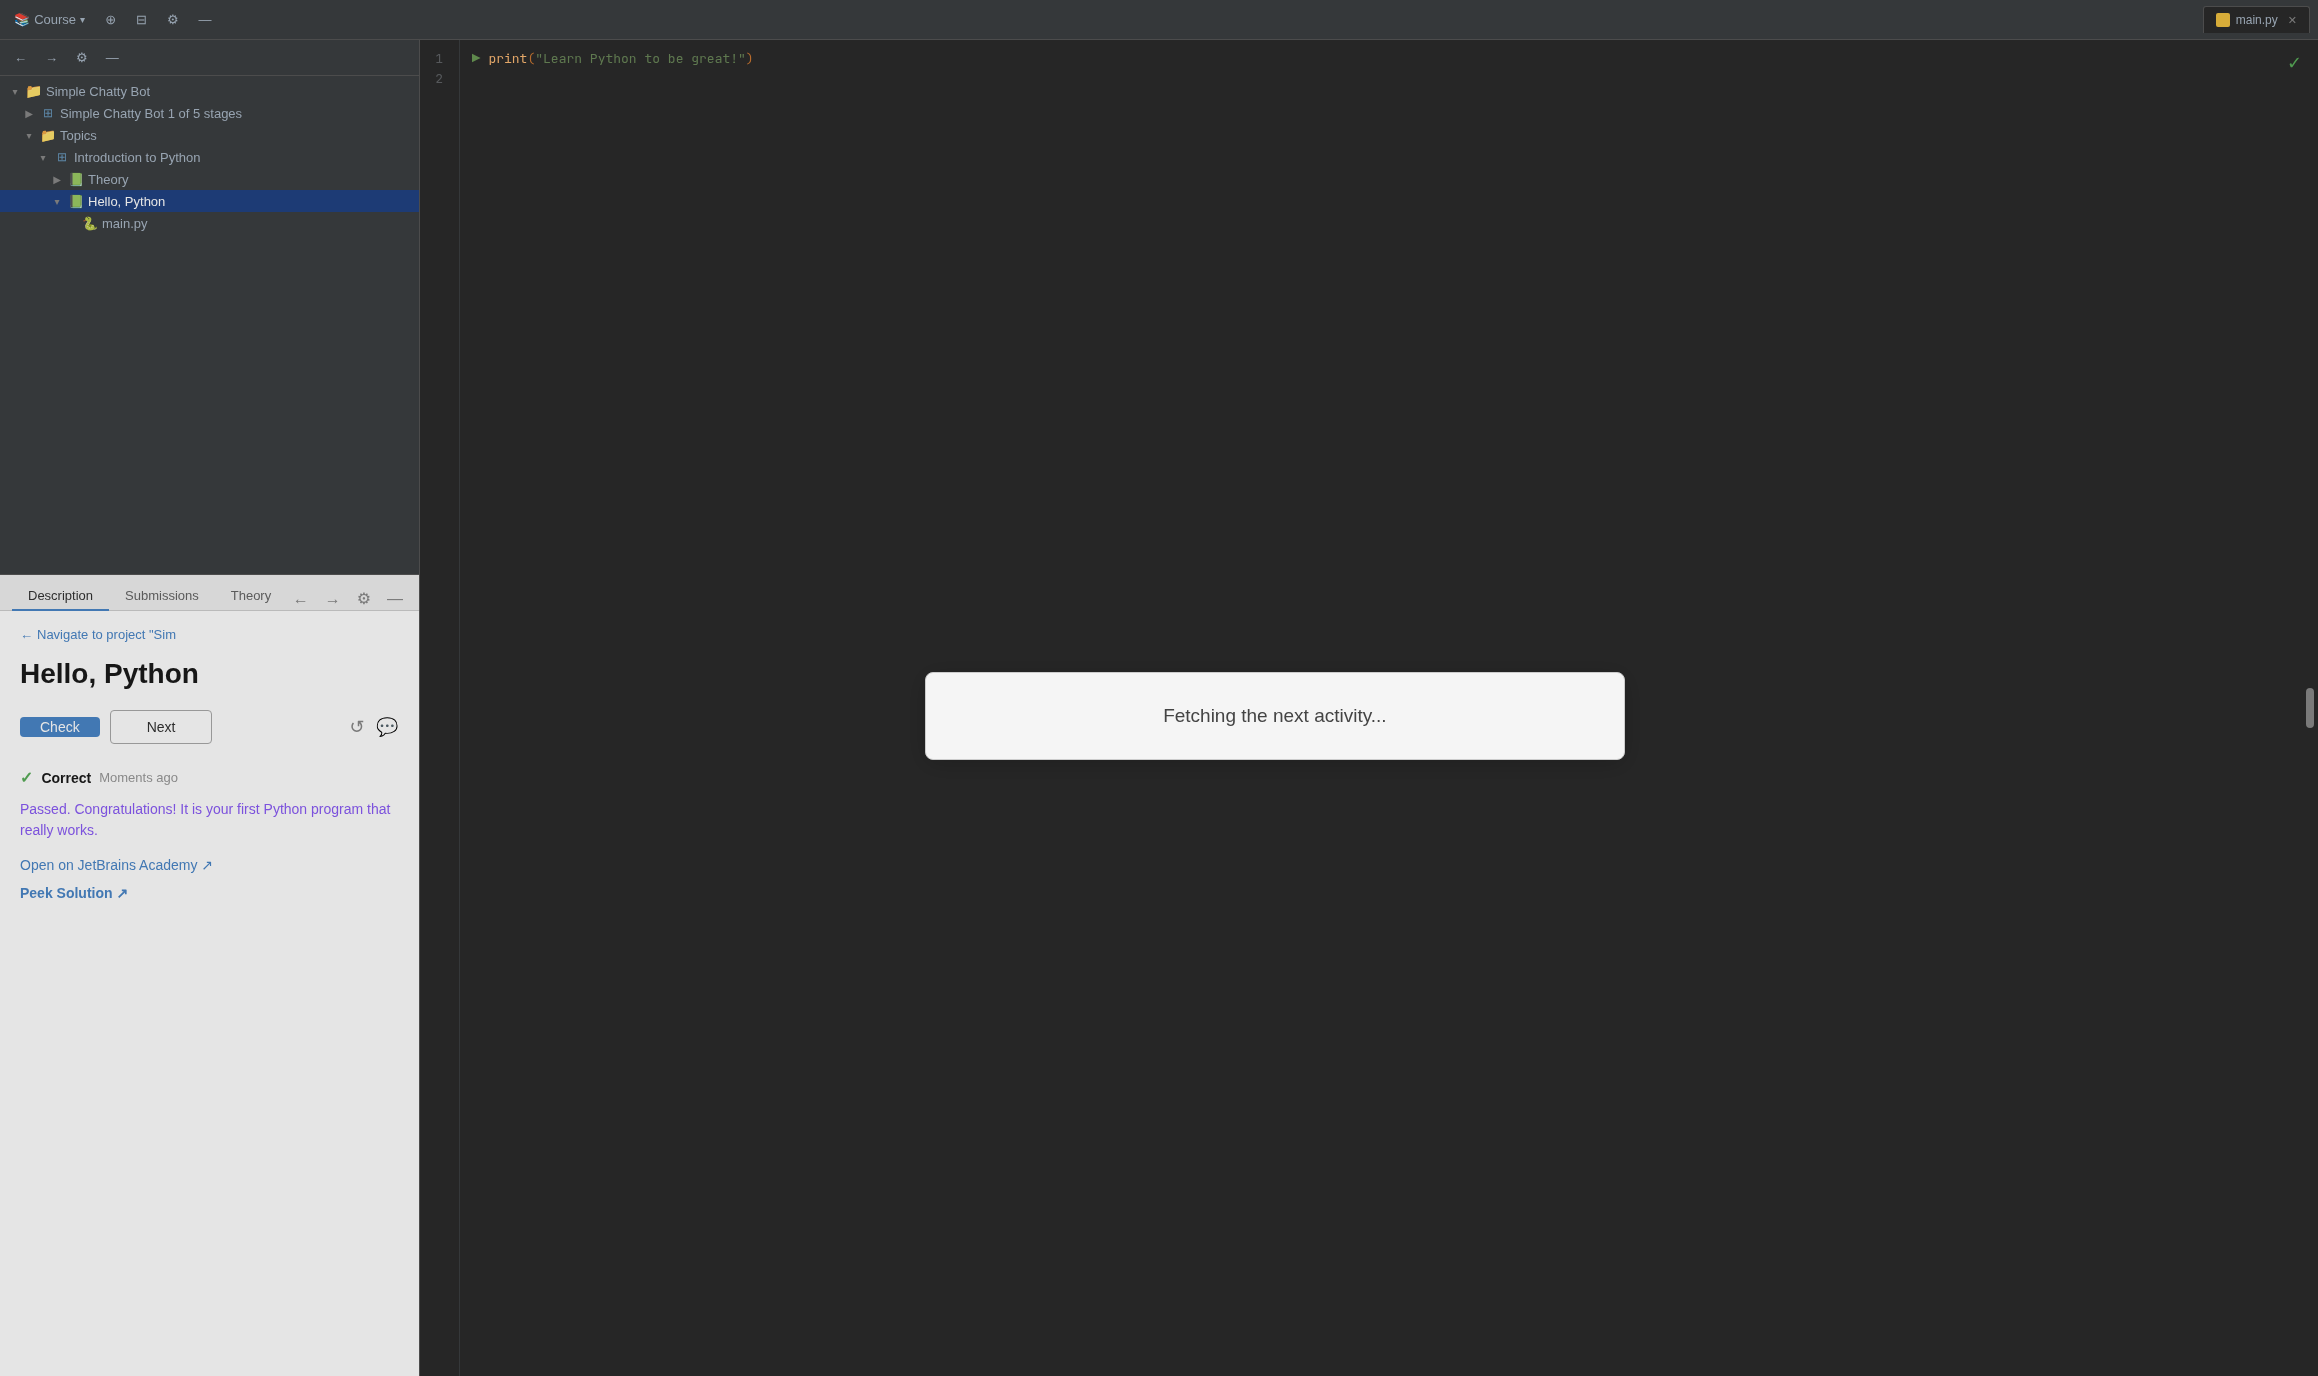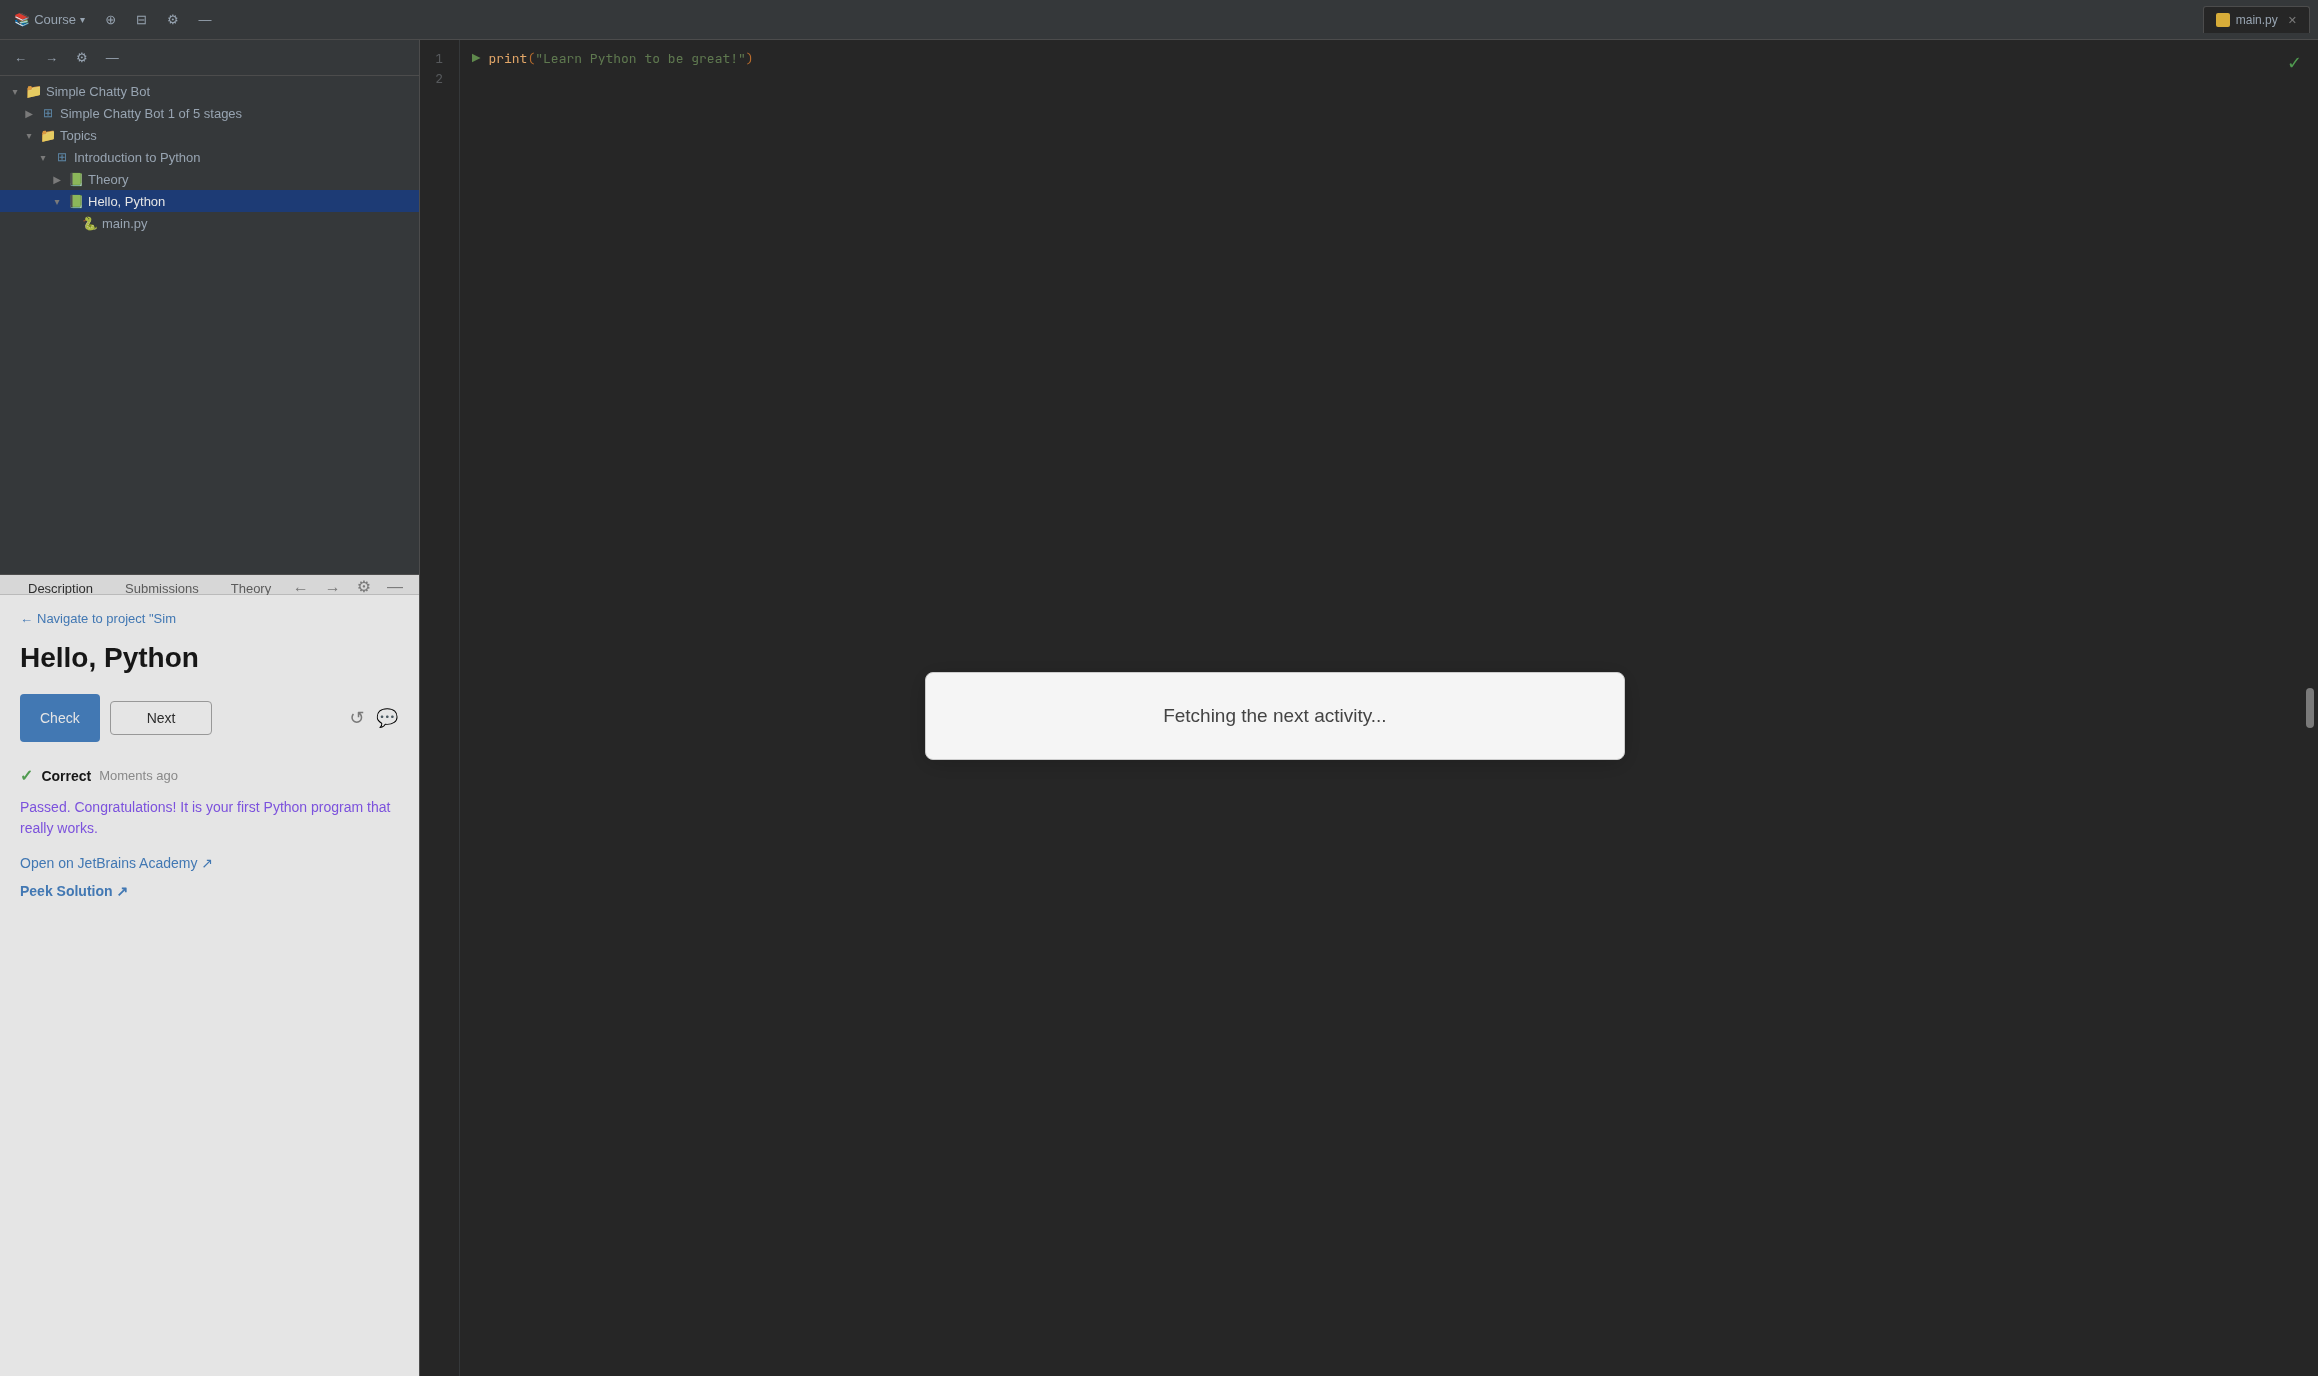--- a/index.html
+++ b/index.html
@@ -139,24 +139,24 @@
       height: 60%;
       border-top: 1px solid #555;
       background: #fff;
       display: flex;
       flex-direction: column;
       overflow: hidden;
     }
 
     .bottom-tabs {
       display: flex;
-      align-items: flex-start;
+      align-items: flex-end;
       background: #f0f0f0;
       border-bottom: 1px solid #d0d0d0;
-      height: 20px;
+      height: 36px;
       padding: 0 12px;
       gap: 0;
     }
     .bottom-tab {
       padding: 6px 16px;
       font-size: 13px;
       color: #666;
       cursor: pointer;
       border-bottom: 2px solid transparent;
       margin-bottom: -1px;
@@ -208,21 +208,21 @@
       display: flex;
       gap: 10px;
       margin-bottom: 24px;
       align-items: center;
     }
     .btn-check {
       background: #4a86c8;
       color: #fff;
       border: none;
       border-radius: 4px;
-      padding: 16px 20px;
+      padding: 2px 20px;
       font-size: 14px;
       cursor: pointer;
       font-weight: 500;
     }
     .btn-next {
       background: #fff;
       color: #333;
       border: 1.5px solid #aaa;
       border-radius: 4px;
       padding: 8px 36px;

